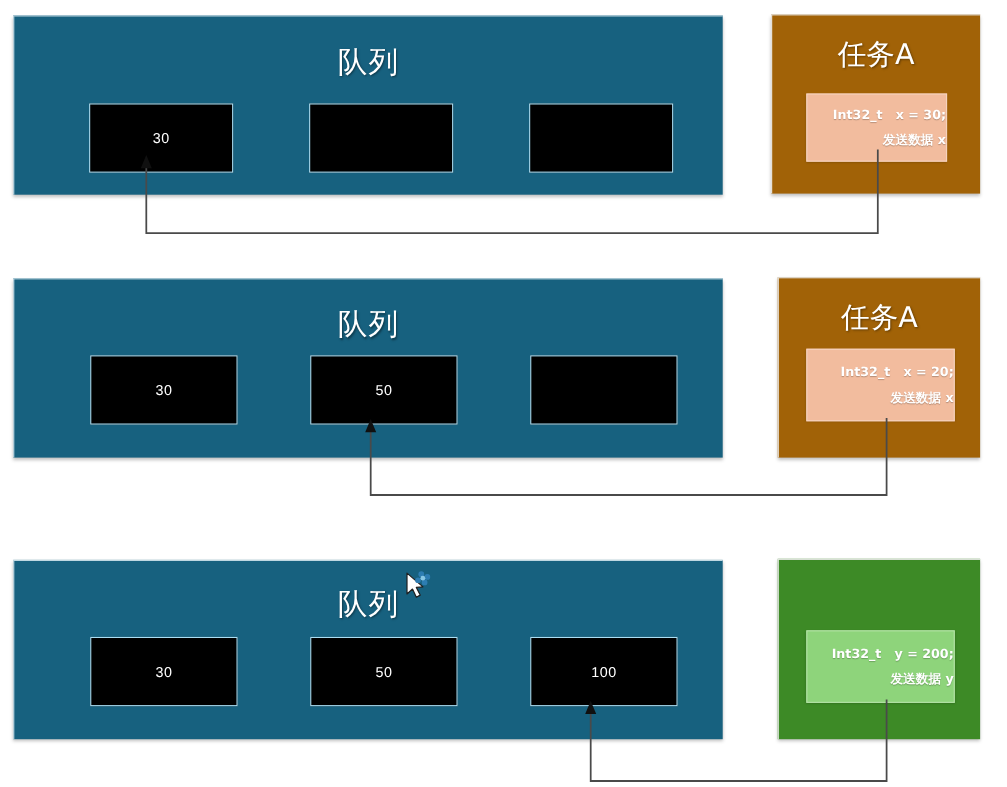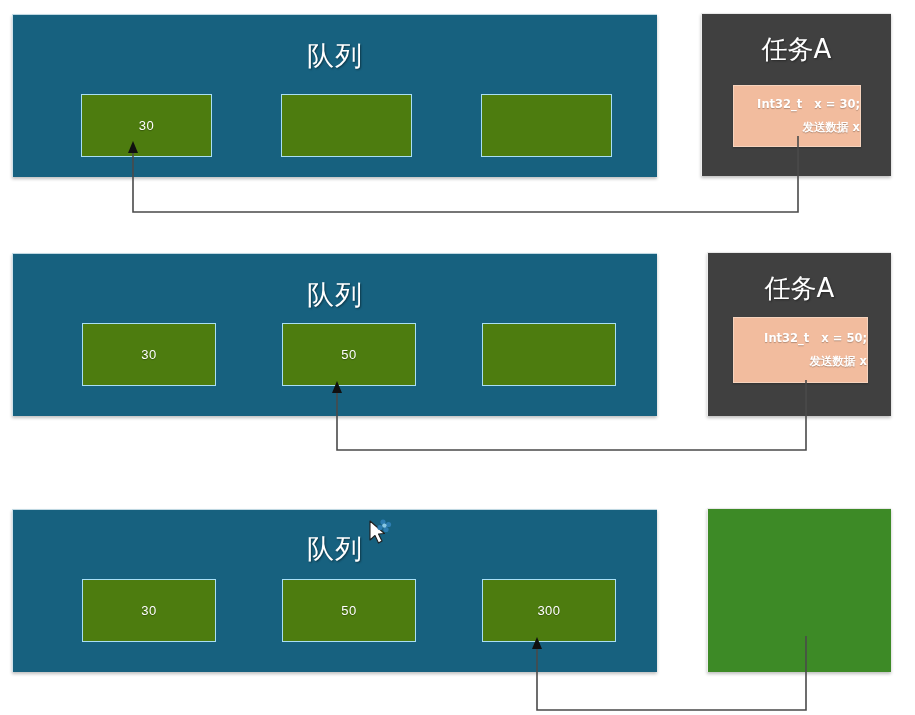--- a/index.html
+++ b/index.html
@@ -38,41 +38,41 @@
     color: #ffffff;
     font-size: 27px;
     font-weight: 400;
     letter-spacing: 1px;
     text-shadow: 1px 1px 2px rgba(0,0,0,0.45);
     font-family: "DejaVu Sans", "Liberation Sans", sans-serif;
   }
   .queue-cell {
     position: absolute;
     height: 63px;
-    background: #4d7c0f;
+    background: #000000;
     border: 1.5px solid #a9dff5;
     box-sizing: border-box;
     display: flex;
     align-items: center;
     justify-content: center;
     color: #ffffff;
     font-size: 13px;
     letter-spacing: .5px;
     text-shadow: 0 1px 1px rgba(0,0,0,0.3);
   }
 
   
   .task-box {
     position: absolute;
     box-sizing: border-box;
     box-shadow: 0 2px 3px rgba(0,0,0,0.25);
     border-top: 1px solid #e8e8e8;
     border-left: 1px solid #ededed;
   }
-  .task-box.orange { background: #404040; }
+  .task-box.orange { background: #a16207; }
   .task-box.green  { background: #3d8a26; }
   .task-title {
     position: absolute;
     left: 0;
     width: 100%;
     text-align: center;
     color: #ffffff;
     font-size: 26px;
     text-shadow: 1px 1px 2px rgba(0,0,0,0.4);
     font-family: "DejaVu Sans", "Liberation Sans", sans-serif;
@@ -150,44 +150,48 @@
       <span>50</span>
     </div>
     <div class="queue-cell" style="left:469px; top:69px; width:134px;">
       <span></span>
     </div>
   </div>
 
   <div class="task-box orange" style="left:707px; top:252px; width:184px; height:164px;">
     <div class="task-title" style="top:18px;">任务A</div>
     <div class="code-box salmon" style="left:25px; top:64px; width:135px; height:66px;">
-      <div class="code-line">Int32_t   x = 50;</div>
+      <div class="code-line">Int32_t   x = 20;</div>
       <div class="code-line">发送数据 x</div>
     </div>
   </div>
 
   <svg class="connector" width="915" height="715" style="z-index:5;">
     <polyline points="806,380 806,450 337,450 337,390" fill="none" stroke="#4a4a4a" stroke-width="1.6"></polyline>
     <polygon points="337,381 332,393 342,393" fill="#101010"></polygon>
   </svg>
 
   <div class="queue-panel" style="left:12px; top:509px; width:645px; height:163px;">
     <div class="queue-title" style="top:21px;">队列</div>
     <div class="queue-cell" style="left:69px; top:69px; width:134px;">
       <span>30</span>
     </div>
     <div class="queue-cell" style="left:269px; top:69px; width:134px;">
       <span>50</span>
     </div>
     <div class="queue-cell" style="left:469px; top:69px; width:134px;">
-      <span>300</span>
+      <span>100</span>
     </div>
   </div>
 
   <div class="task-box green" style="left:707px; top:508px; width:184px; height:164px;">
+    <div class="code-box ltgreen" style="left:25px; top:64px; width:135px; height:66px;">
+      <div class="code-line">Int32_t   y = 200;</div>
+      <div class="code-line">发送数据 y</div>
+    </div>
   </div>
 
   <svg class="connector" width="915" height="715" style="z-index:5;">
     <polyline points="806,636 806,710 537,710 537,646" fill="none" stroke="#4a4a4a" stroke-width="1.6"></polyline>
     <polygon points="537,637 532,649 542,649" fill="#101010"></polygon>
   </svg>
 
   <svg class="cursor-layer" width="30" height="32" style="left:366px; top:518px; z-index:20;">
 
     <polygon points="4,3 4,22 9,17.5 12.5,25 16,23 12.5,16 18.5,15.5" fill="#ffffff" stroke="#202020" stroke-width="1.1" stroke-linejoin="round"></polygon>

